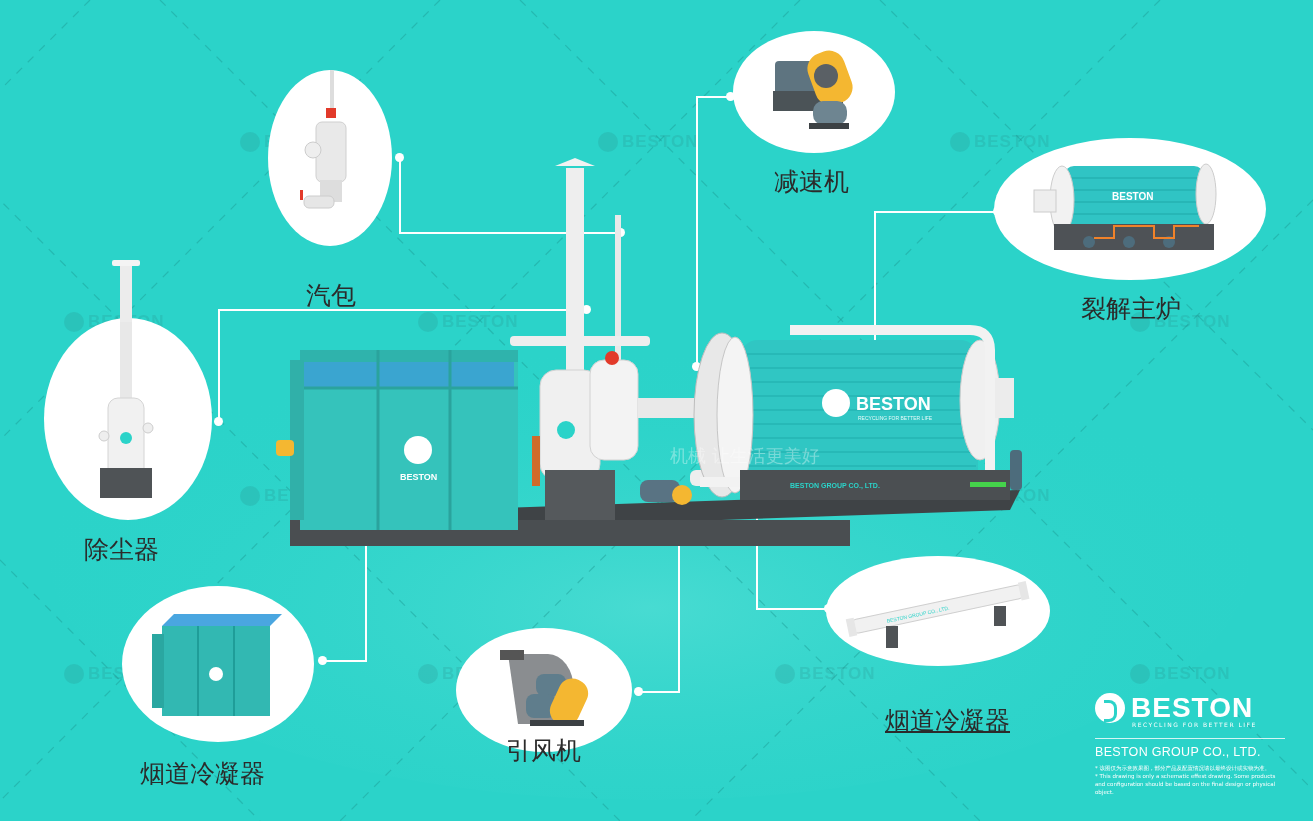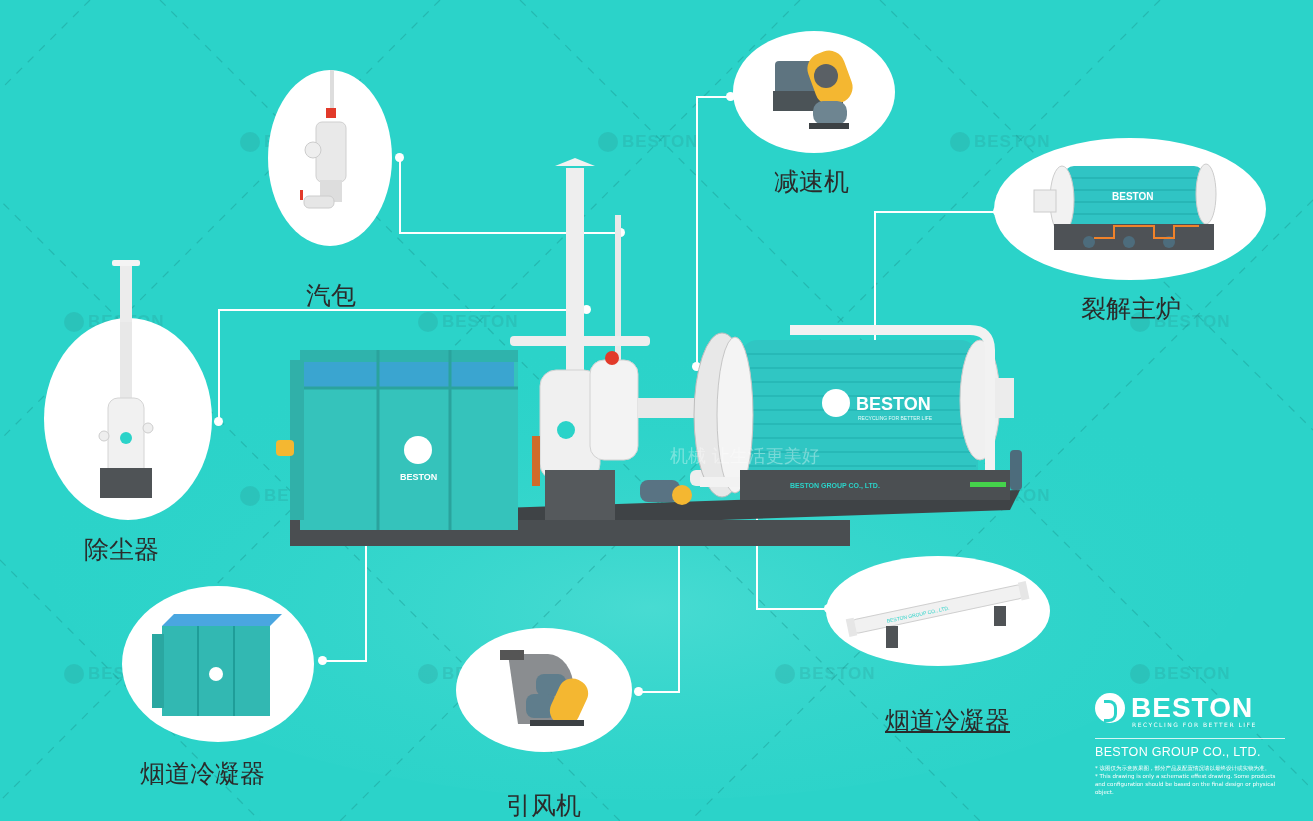--- a/index.html
+++ b/index.html
@@ -218,21 +218,21 @@
 <div class="bubble" style="left:456px;top:628px;width:176px;height:124px;">
   <svg width="176" height="124">
     <path d="M52 26 h40 a22 30 0 0 1 0 70 h-30 z" fill="#8a8d90"></path>
     <rect x="44" y="22" width="24" height="10" fill="#555"></rect>
     <rect x="80" y="46" width="30" height="22" rx="8" fill="#5f7d8c"></rect>
     <rect x="70" y="66" width="30" height="24" rx="8" fill="#5f7d8c"></rect>
     <rect x="98" y="50" width="30" height="48" rx="14" fill="#f4b731" transform="rotate(25 113 74)"></rect>
     <rect x="74" y="92" width="54" height="6" fill="#3c4144"></rect>
   </svg>
 </div>
-<div class="label" style="left:506px;top:789px;">引风机</div>
+<div class="label" style="left:506px;top:734px;">引风机</div>
 
 <div class="bubble" style="left:826px;top:556px;width:224px;height:110px;">
   <svg width="224" height="110">
     <g transform="rotate(-12 112 55)">
       <rect x="24" y="46" width="176" height="14" rx="6" fill="#f1f1f1" stroke="#cfcfcf"></rect>
       <rect x="20" y="44" width="8" height="18" fill="#e6e6e6"></rect>
       <rect x="196" y="44" width="8" height="18" fill="#e6e6e6"></rect>
       <text x="60" y="56" font-size="5" fill="#2bd3c9" font-family="Liberation Sans, sans-serif">BESTON GROUP CO., LTD.</text>
     </g>
     <rect x="60" y="70" width="12" height="22" fill="#4f5356"></rect>

